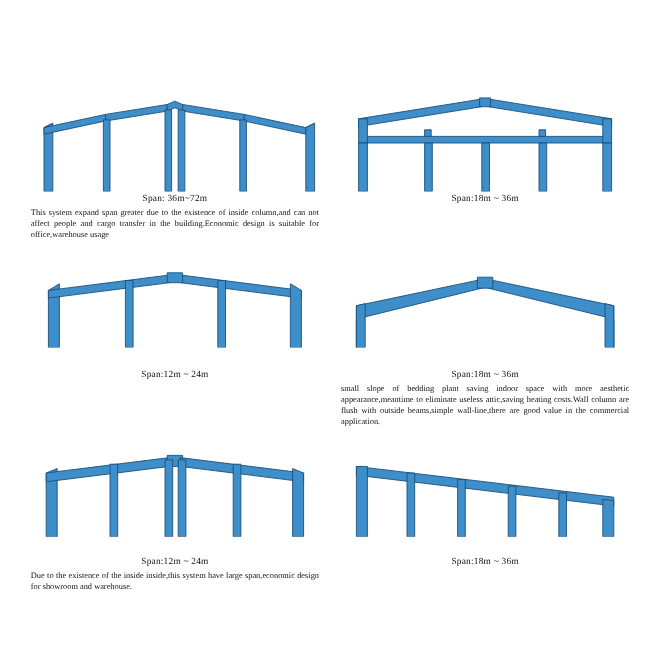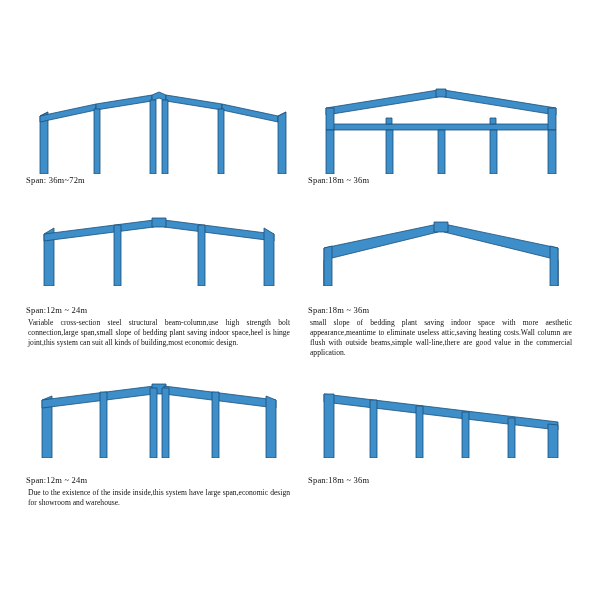--- a/index.html
+++ b/index.html
@@ -36,20 +36,21 @@
   .fig {
     width: 266px;
     height: 96px;
     position: relative;
   }
   .fig svg {
     display: block;
   }
   .span-label {
     font-size: 8.5px;
+    text-align: center;
     letter-spacing: 0.2px;
     margin: 1px 0 3px 0;
     color: #111;
     font-family: "Liberation Serif", serif;
   }
   .desc {
     font-size: 7.6px;
     line-height: 1.32;
     text-align: justify;
     color: #111;
@@ -94,20 +95,21 @@
             <polygon points="136,22 142,22 142,96 136,96"></polygon>
             <polygon points="192,31 198,31 198,96 192,96"></polygon>
           </g>
           <g stroke="#1a4f7a" stroke-width="0.7" fill="none">
             <line x1="14" y1="38" x2="22" y2="34"></line>
             <line x1="252" y1="38" x2="260" y2="34"></line>
           </g>
         </svg>
       </div>
       <div class="span-label">Span: 36m~72m</div>
+      <p class="desc">This system expand span greater due to the existence of inside column,and can not affect people and cargo transfer in the building.Economic design is suitable for office,warehouse usage</p>
     </div>
 
     <div class="cell blk">
       <div class="fig">
         <svg width="266" height="96" viewBox="0 0 266 96" xmlns="http://www.w3.org/2000/svg">
           <g fill="#3d8ec9" stroke="#1a4f7a" stroke-width="0.8" stroke-linejoin="round">
 
             <polygon points="18,30 130,12 130,19 18,37"></polygon>
 
             <polygon points="136,12 248,30 248,37 136,19"></polygon>
@@ -151,21 +153,20 @@
             <polygon points="126,10 140,10 140,19 126,19"></polygon>
 
             <polygon points="238,20 248,26 248,78 238,78"></polygon>
 
             <polygon points="88,17 95,17 95,78 88,78"></polygon>
             <polygon points="172,17 179,17 179,78 172,78"></polygon>
           </g>
         </svg>
       </div>
       <div class="span-label">Span:12m ~ 24m</div>
-      <p class="desc">Variable cross-section steel structural beam-column,use high strength bolt connection,large span,small slope of bedding plant saving indoor space,heel is hinge joint,this system can suit all kinds of building,most economic design.</p>
     </div>
 
     <div class="cell blk">
       <div class="fig">
         <svg width="266" height="78" viewBox="0 0 266 78" xmlns="http://www.w3.org/2000/svg">
           <g fill="#3d8ec9" stroke="#1a4f7a" stroke-width="0.8" stroke-linejoin="round">
 
             <polygon points="16,78 16,40 130,16 130,24 16,52"></polygon>
 
             <polygon points="136,16 250,40 250,78 250,52 136,24"></polygon>

